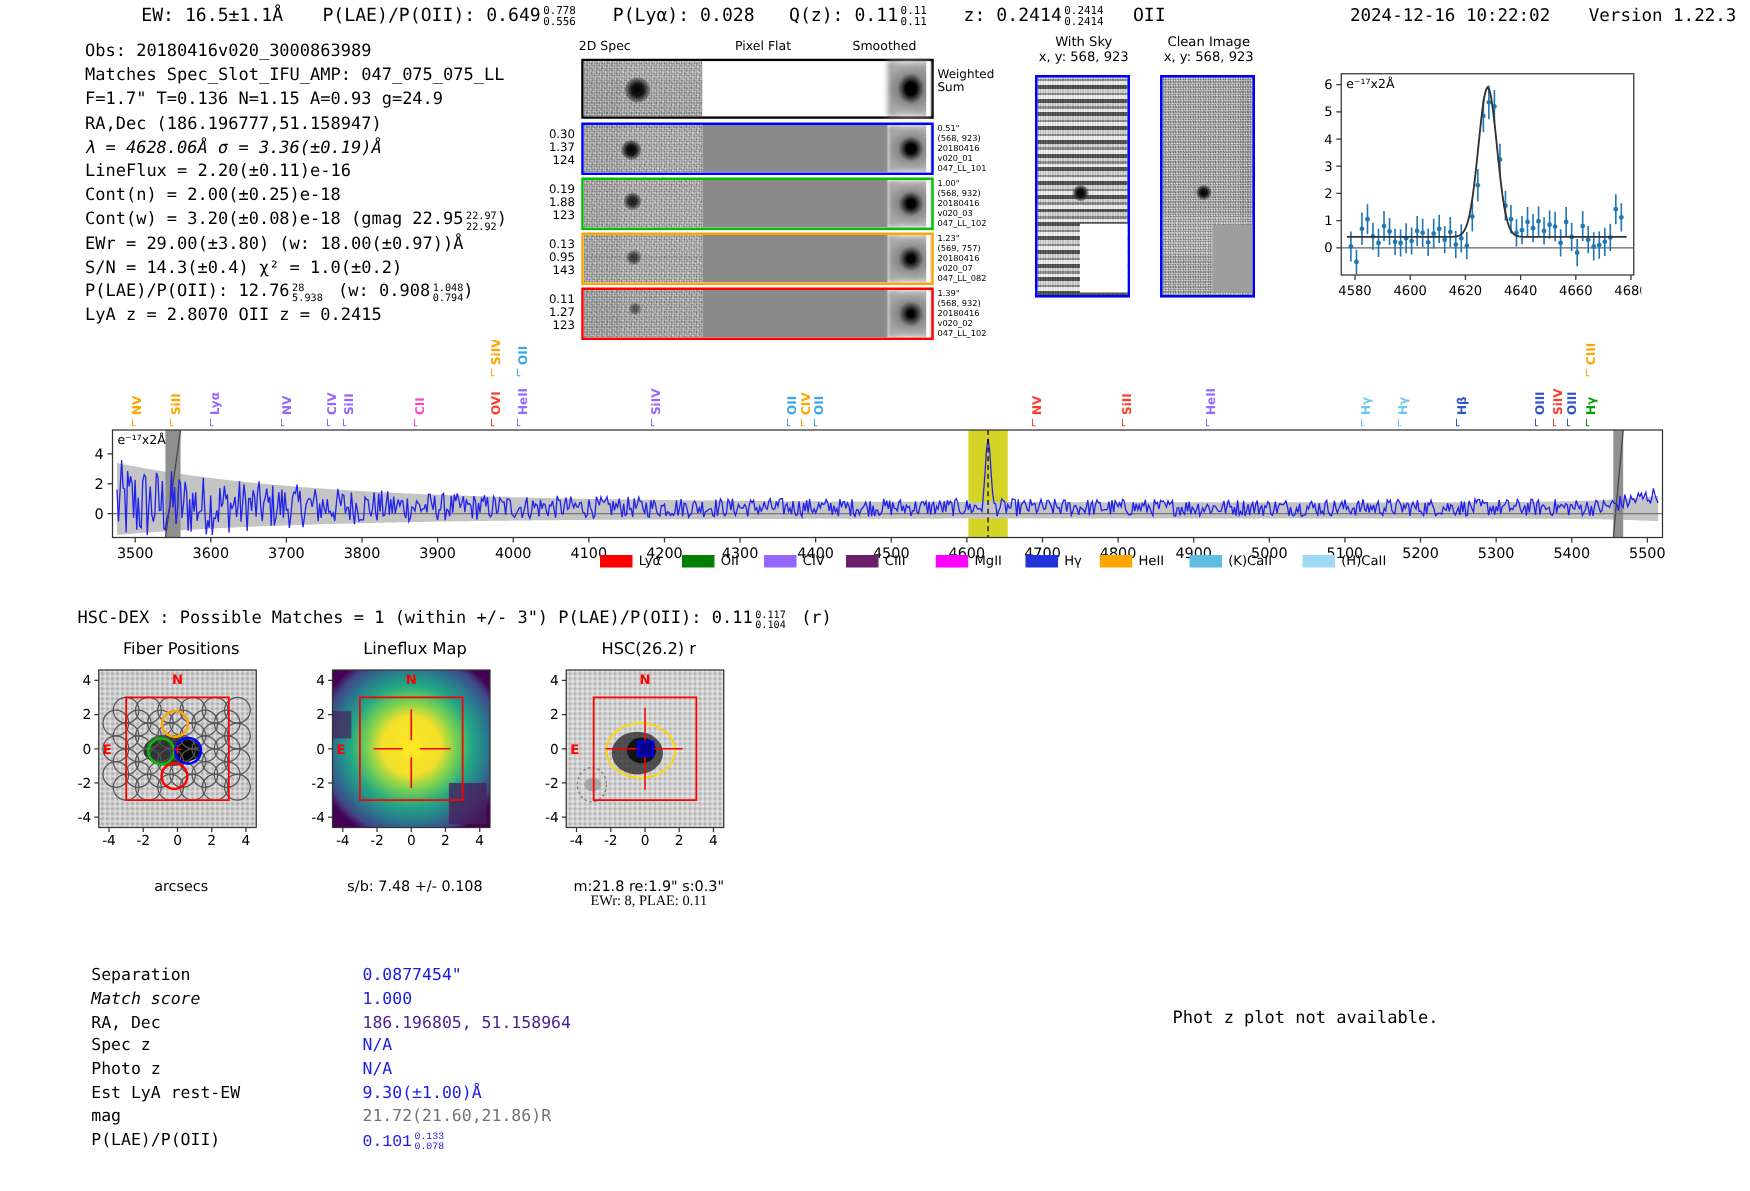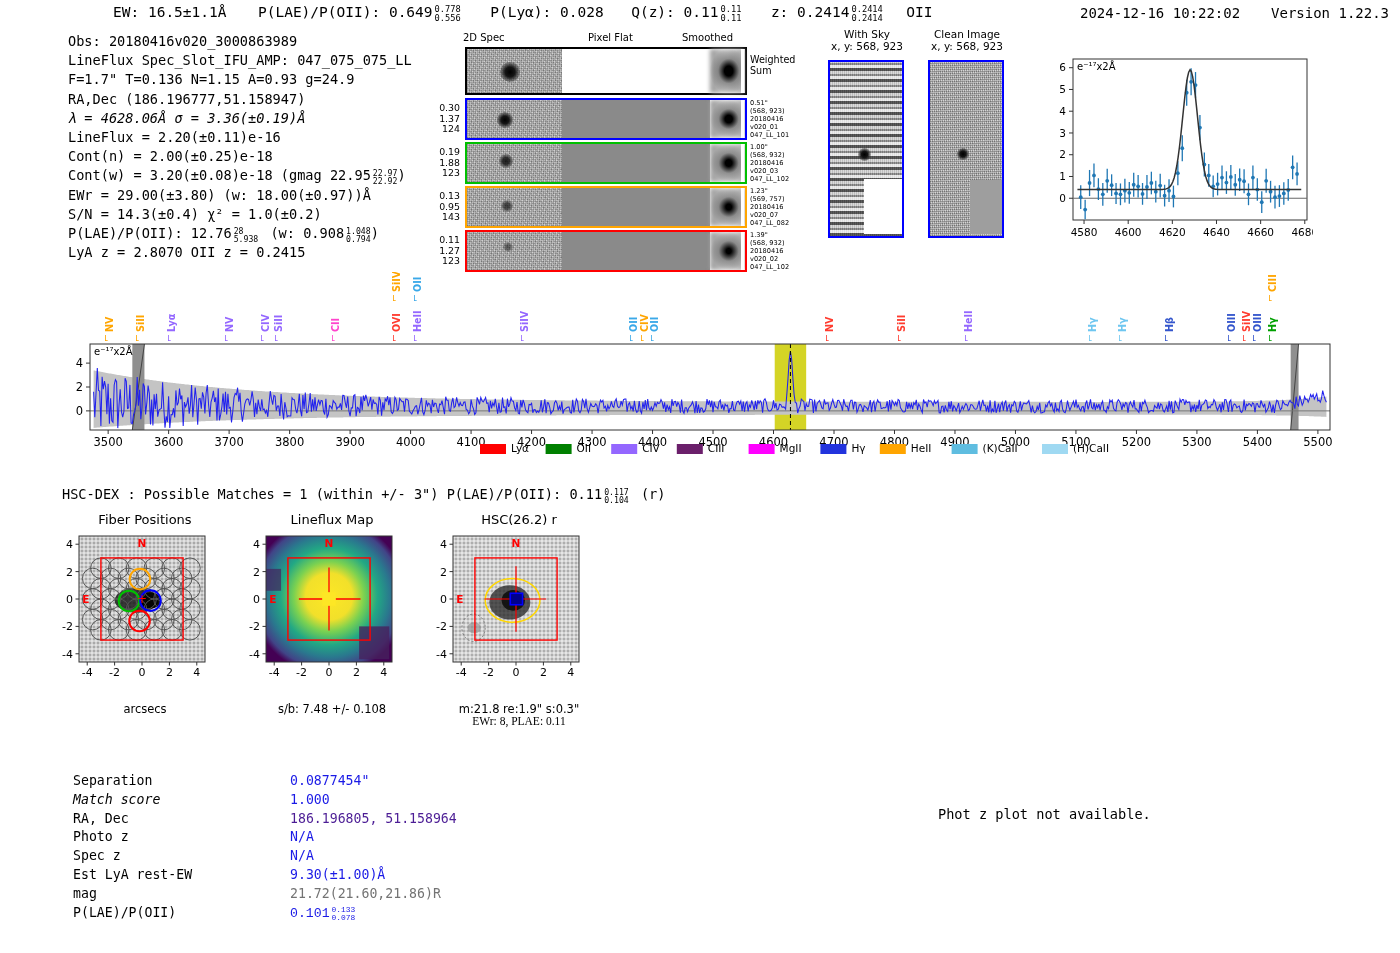--- a/index.html
+++ b/index.html
@@ -44,21 +44,21 @@
 </div>
 
 <div class="abs mono nw" style="left:1080px;top:5px;font-size:14px;">
   <span>2024-12-16 10:22:02</span>
   <span style="display:inline-block;width:14px"></span>
   <span>Version 1.22.3</span>
 </div>
 
 <div class="abs mono" style="left:68px;top:32px;font-size:13.6px;line-height:19.2px;">
   <div>Obs: 20180416v020_3000863989</div>
-  <div>LineFlux Spec_Slot_IFU_AMP: 047_075_075_LL</div>
+  <div>Matches Spec_Slot_IFU_AMP: 047_075_075_LL</div>
   <div>F=1.7"  T=0.136  N=1.15  A=0.93  g=24.9</div>
   <div>RA,Dec (186.196777,51.158947)</div>
   <div style="font-style:italic;">λ = 4628.06Å  σ = 3.36(±0.19)Å</div>
   <div>LineFlux = 2.20(±0.11)e-16</div>
   <div>Cont(n) = 2.00(±0.25)e-18</div>
   <div class="nw">
     <span>Cont(w) = 3.20(±0.08)e-18 (gmag 22.95</span><span class="frac"><span>22.97</span><br><span>22.92</span></span><span>)</span>
   </div>
   <div>EWr = 29.00(±3.80) (w: 18.00(±0.97))Å</div>
   <div>S/N = 14.3(±0.4)   χ² = 1.0(±0.2)</div>
@@ -657,28 +657,28 @@
         </tr>
         <tr>
           <td style="padding: 0px; width: 216px; white-space: nowrap; font-style: italic;">Match score</td>
           <td style="color: rgb(26, 26, 230); white-space: nowrap;">1.000</td>
         </tr>
         <tr>
           <td style="padding: 0px; width: 216px; white-space: nowrap;">RA, Dec</td>
           <td style="color: #4c1d95; white-space: nowrap;">186.196805, 51.158964</td>
         </tr>
         <tr>
+          <td style="padding: 0px; width: 216px; white-space: nowrap;">Spec z</td>
+          <td style="color: rgb(26, 26, 230); white-space: nowrap;">N/A</td>
+        </tr>
+        <tr>
           <td style="padding: 0px; width: 216px; white-space: nowrap;">Photo z</td>
           <td style="color: rgb(26, 26, 230); white-space: nowrap;">N/A</td>
         </tr>
         <tr>
-          <td style="padding: 0px; width: 216px; white-space: nowrap;">Spec z</td>
-          <td style="color: rgb(26, 26, 230); white-space: nowrap;">N/A</td>
-        </tr>
-        <tr>
           <td style="padding: 0px; width: 216px; white-space: nowrap;">Est LyA rest-EW</td>
           <td style="color: rgb(26, 26, 230); white-space: nowrap;">9.30(±1.00)Å</td>
         </tr>
         <tr>
           <td style="padding: 0px; width: 216px; white-space: nowrap;">mag</td>
           <td style="color: #737373; white-space: nowrap;">21.72(21.60,21.86)R</td>
         </tr>
         <tr>
           <td style="padding: 0px; width: 216px; white-space: nowrap;">P(LAE)/P(OII)</td>
           <td style="color: rgb(26, 26, 230); white-space: nowrap; font-family: Liberation Mono, monospace;"><span>0.101</span><span class="frac"><span>0.133</span><br><span>0.078</span></span></td>

